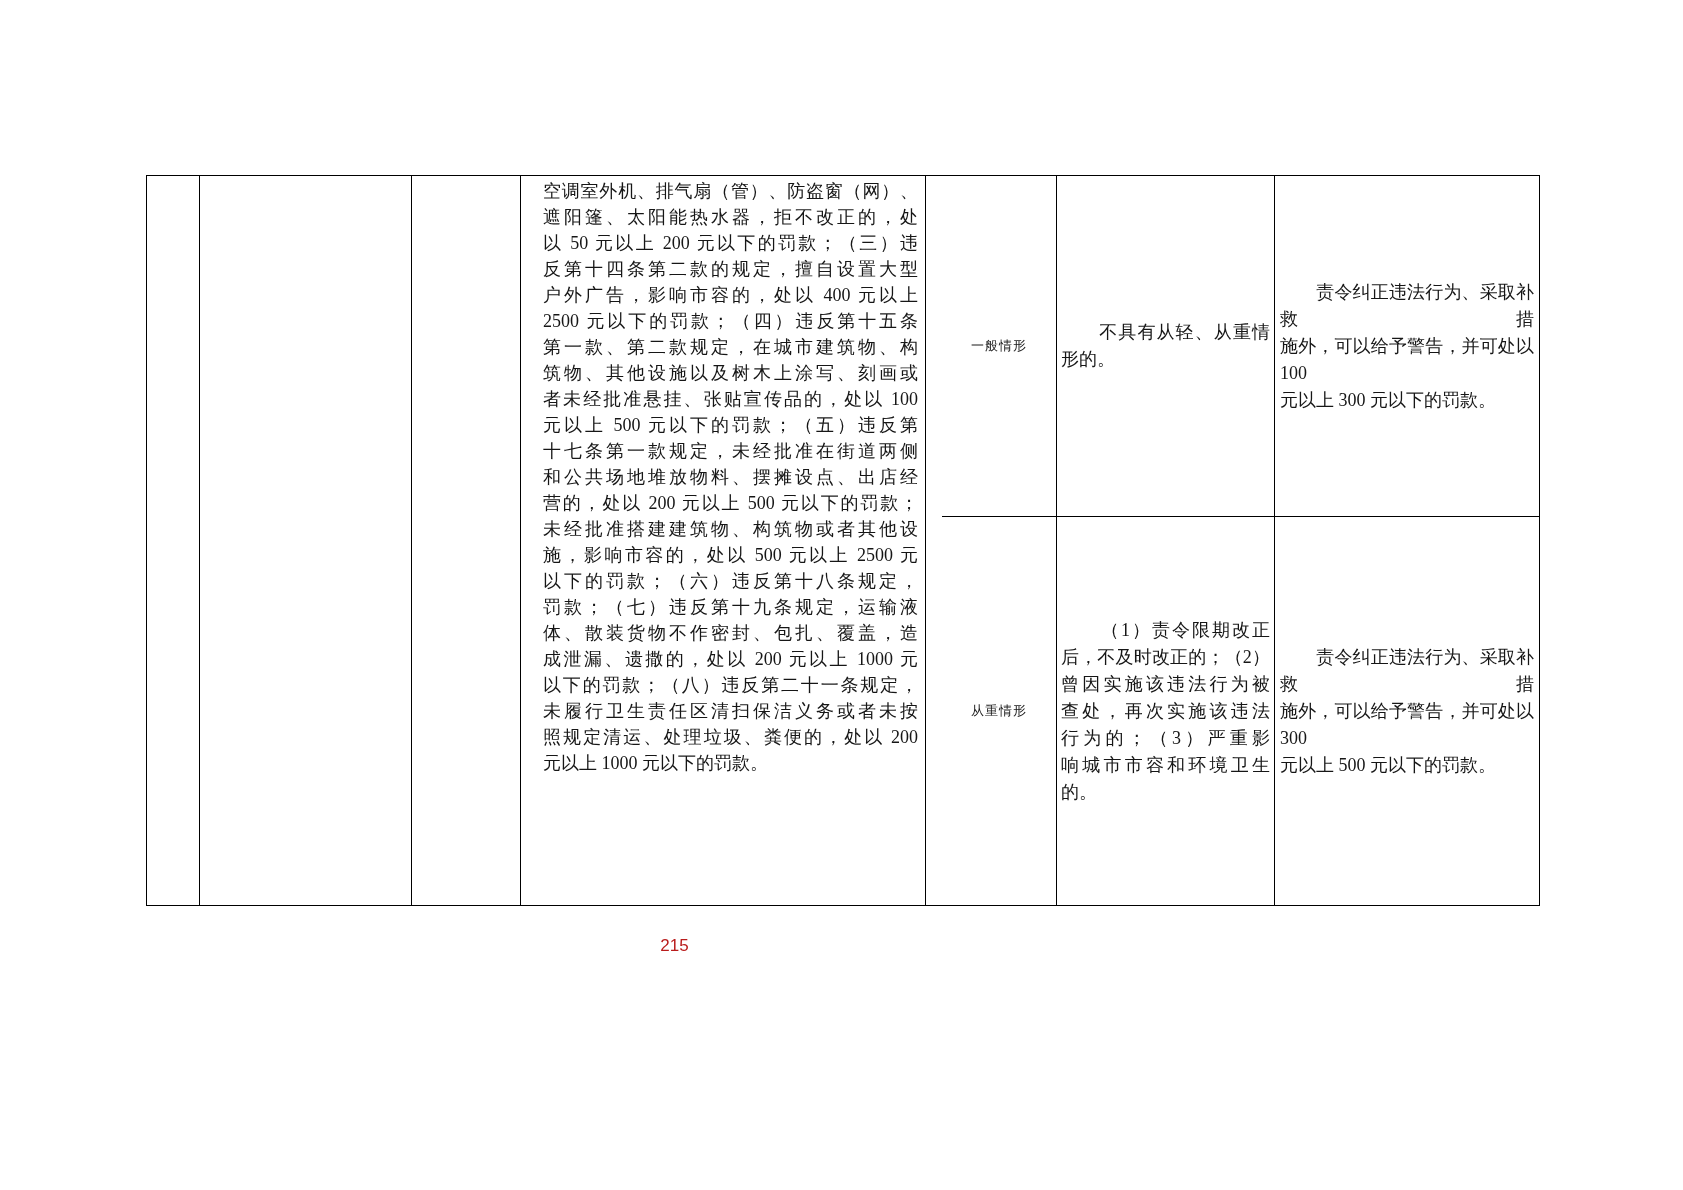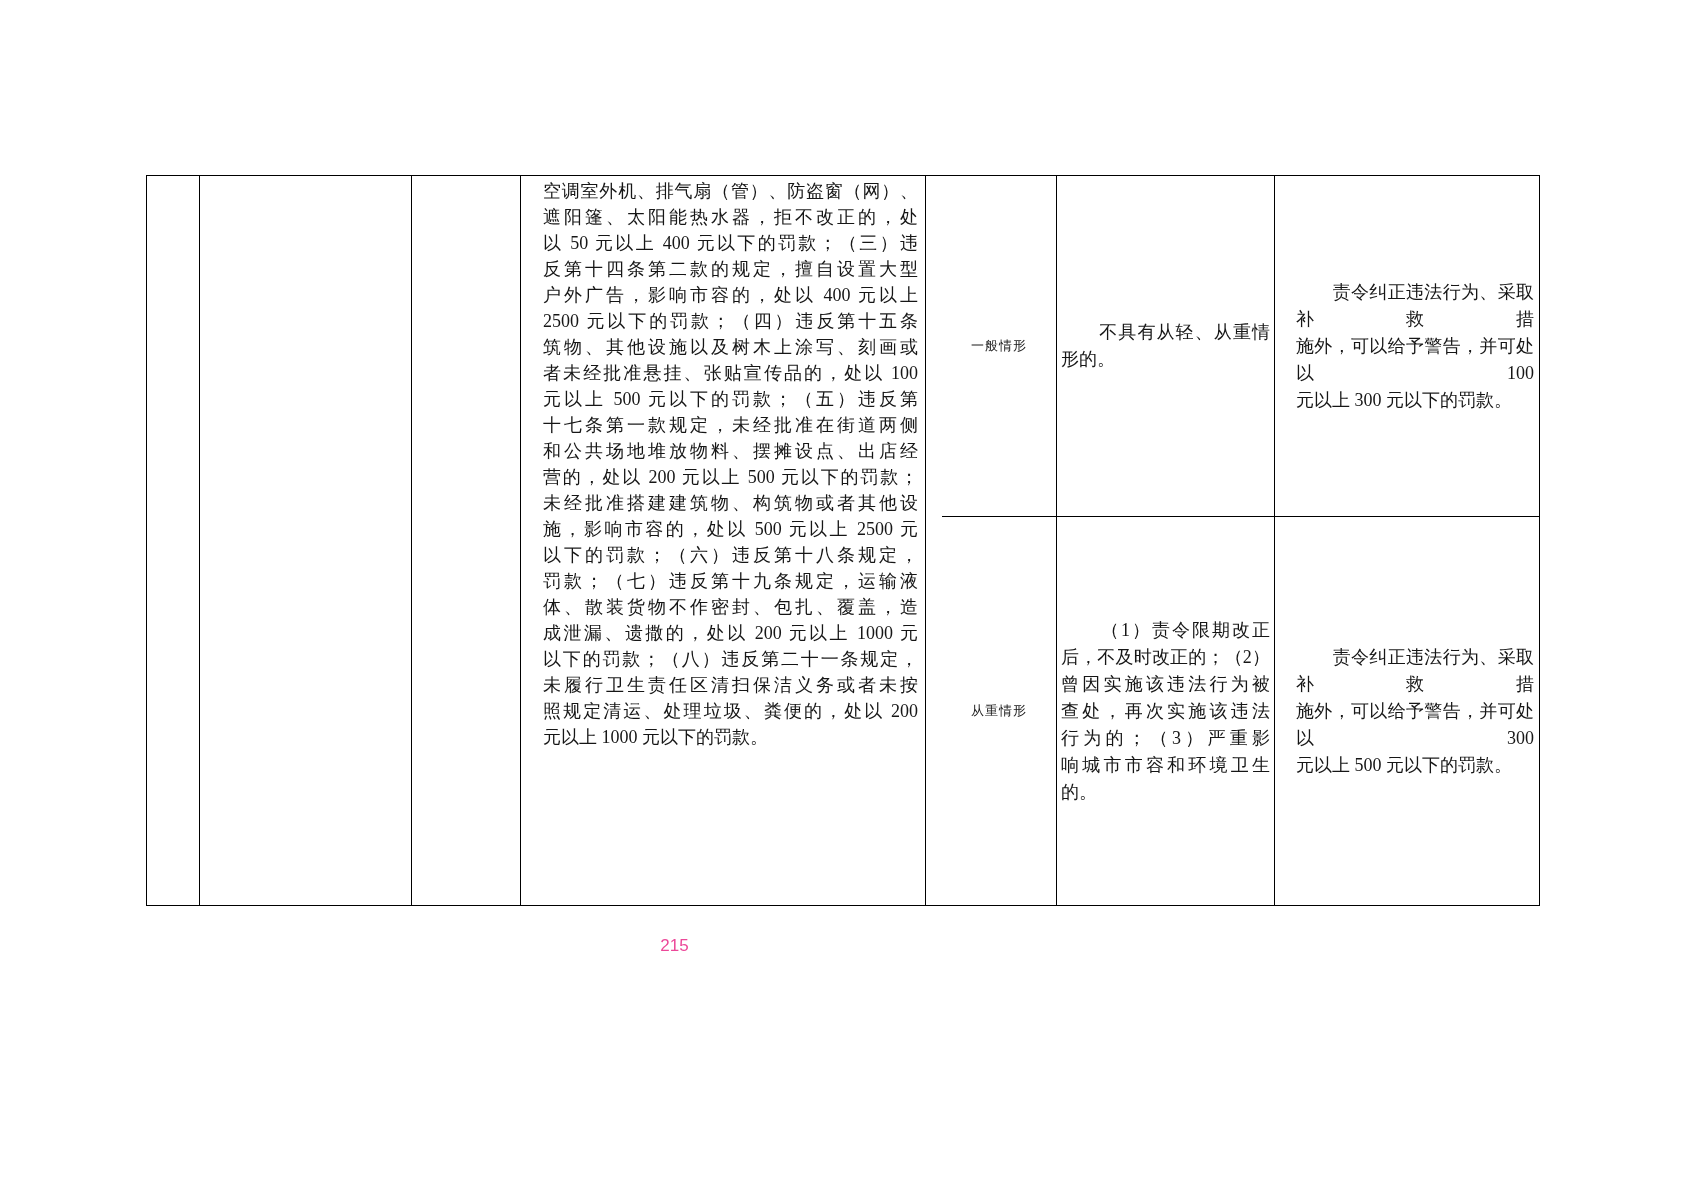--- a/index.html
+++ b/index.html
@@ -76,21 +76,20 @@
     font-size: 13px;
   }
   .c6 {
     width: 218px;
     border-right: 1.5px solid #000;
     padding: 0 4px;
   }
   .c7 {
     flex: 1;
     padding: 0 5px;
-    margin-left: 16px;
   }
   .jtext {
     width: 100%;
     font-size: 18px;
     line-height: 27px;
   }
   .tline {
     text-align: justify;
     text-align-last: justify;
   }
@@ -101,42 +100,43 @@
   .situation-label {
     letter-spacing: 1px;
   }
   .page-number {
     position: absolute;
     left: 0; top: 936px;
     width: 1349px;
     text-align: center;
     font-size: 17px;
     font-family: "Liberation Sans", "DejaVu Sans", sans-serif;
-    color: #ec4899;
+    color: #b91c1c;
   }
 </style>
 </head>
 <body>
 
 <div class="page">
 
   <div class="table">
 
     <div class="col c1"></div>
     <div class="col c2"></div>
     <div class="col c3"></div>
 
     <div class="col c4">
       <div class="jtext-c4">
           <div class="tline">空调室外机、排气扇（管）、防盗窗（网）、</div>
           <div class="tline">遮阳篷、太阳能热水器，拒不改正的，处</div>
-          <div class="tline">以 50 元以上 400 元以下的罚款；（三）违</div>
+          <div class="tline">以 50 元以上 200 元以下的罚款；（三）违</div>
           <div class="tline">反第十四条第二款的规定，擅自设置大型</div>
           <div class="tline">户外广告，影响市容的，处以 400 元以上</div>
           <div class="tline">2500 元以下的罚款；（四）违反第十五条</div>
+          <div class="tline">第一款、第二款规定，在城市建筑物、构</div>
           <div class="tline">筑物、其他设施以及树木上涂写、刻画或</div>
           <div class="tline">者未经批准悬挂、张贴宣传品的，处以 100</div>
           <div class="tline">元以上 500 元以下的罚款；（五）违反第</div>
           <div class="tline">十七条第一款规定，未经批准在街道两侧</div>
           <div class="tline">和公共场地堆放物料、摆摊设点、出店经</div>
           <div class="tline">营的，处以 200 元以上 500 元以下的罚款；</div>
           <div class="tline">未经批准搭建建筑物、构筑物或者其他设</div>
           <div class="tline">施，影响市容的，处以 500 元以上 2500 元</div>
           <div class="tline">以下的罚款；（六）违反第十八条规定，</div>
           <div class="tline">罚款；（七）违反第十九条规定，运输液</div>

